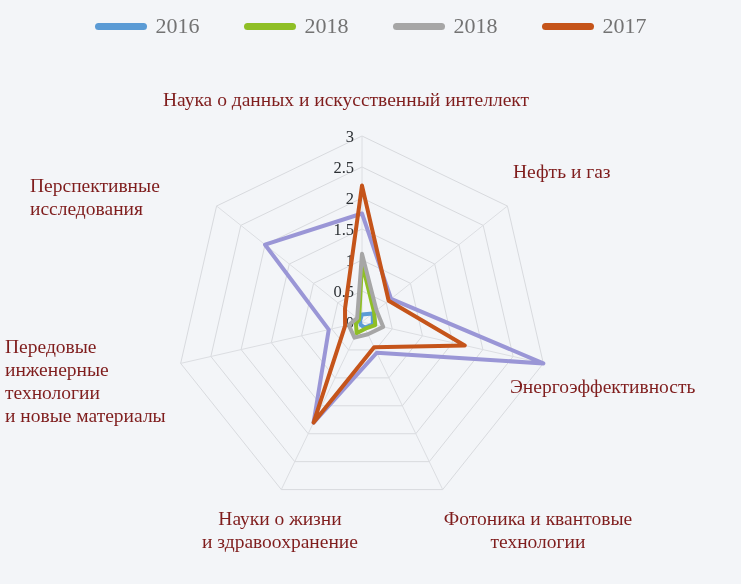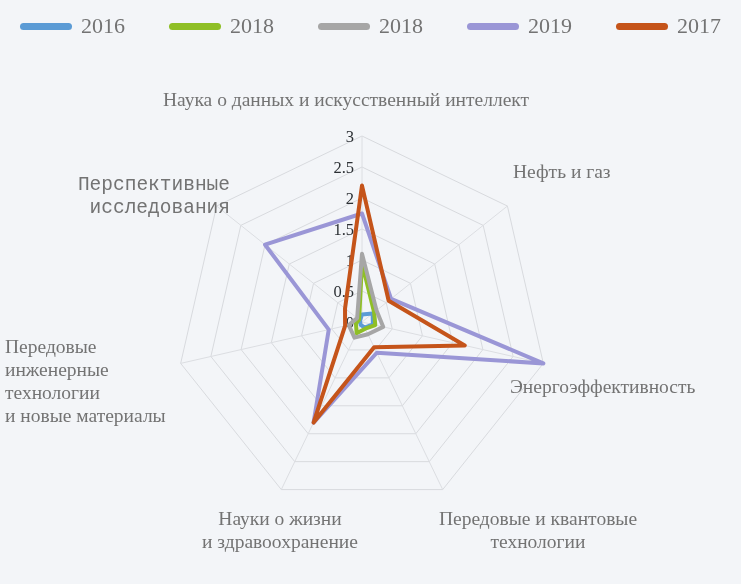--- a/index.html
+++ b/index.html
@@ -27,21 +27,21 @@
     font-family:"Liberation Serif", serif;
   }
   #chart-area{
     position:absolute;left:0;top:52px;width:741px;height:532px;
   }
   svg{display:block;}
   .axis-label{
     position:absolute;
     font-size:19.5px;
     line-height:23px;
-    color:#737373;
+    color:#7f1d1d;
     font-family:"Liberation Serif", serif;
     text-align:center;
     white-space:pre-line;
   }
   .tick-label{
     font-family:"Liberation Serif", serif;
     font-size:16.5px;
     fill:#2b2f33;
   }
 </style>
@@ -53,24 +53,20 @@
       <span class="legend-swatch" style="background: rgb(91, 155, 213);"></span>
       <span class="legend-label">2016</span>
     </div>
     <div class="legend-item">
       <span class="legend-swatch" style="background: rgb(143, 191, 38);"></span>
       <span class="legend-label">2018</span>
     </div>
     <div class="legend-item">
       <span class="legend-swatch" style="background: rgb(166, 166, 166);"></span>
       <span class="legend-label">2018</span>
-    </div>
-    <div class="legend-item">
-      <span class="legend-swatch" style="background: rgb(154, 150, 214);"></span>
-      <span class="legend-label">2019</span>
     </div>
     <div class="legend-item">
       <span class="legend-swatch" style="background: rgb(197, 84, 26);"></span>
       <span class="legend-label">2017</span>
     </div>
   </div>
 
 <div id="chart-area">
   <svg id="radar-svg" width="741" height="532" viewBox="0 0 741 532">
       <g>
@@ -101,23 +97,23 @@
         <polygon points="362.00,262.56 372.66,261.50 372.88,272.48 364.69,275.59 360.65,272.79 360.19,270.41 360.06,268.45" fill="none" stroke="#5b9bd5" stroke-width="4" stroke-linejoin="round" stroke-linecap="round"></polygon>
         <polygon points="362.00,211.10 374.12,260.34 375.30,273.04 365.23,276.70 356.62,281.17 355.96,271.38 359.09,267.68" fill="none" stroke="#8fbf26" stroke-width="4" stroke-linejoin="round" stroke-linecap="round"></polygon>
         <polygon points="362.00,201.80 376.54,258.40 383.16,274.83 367.92,282.29 354.47,285.64 348.70,273.04 357.15,266.13" fill="none" stroke="#a6a6a6" stroke-width="4" stroke-linejoin="round" stroke-linecap="round"></polygon>
         <polygon points="362.00,161.50 391.08,246.81 543.34,311.39 376.80,300.72 313.58,370.55 328.75,277.59 265.05,192.69" fill="none" stroke="#9a96d6" stroke-width="4" stroke-linejoin="round" stroke-linecap="round"></polygon>
         <polygon points="362.00,133.60 388.66,248.74 464.76,293.45 374.11,295.14 313.58,370.55 345.08,273.86 345.03,256.47" fill="none" stroke="#c5541a" stroke-width="4" stroke-linejoin="round" stroke-linecap="round"></polygon>
       </g>
     </svg>
 <div class="axis-label" style="left: 131px; top: 36px; width: 430px; text-align: center;">Наука о данных и искусственный интеллект</div>
     <div class="axis-label" style="left: 513px; top: 108px; width: 160px; text-align: left;">Нефть и газ</div>
     <div class="axis-label" style="left: 510px; top: 323px; width: 235px; text-align: left;">Энергоэффективность</div>
-    <div class="axis-label" style="left: 418px; top: 455px; width: 240px; text-align: center;">Передовые и квантовые
+    <div class="axis-label" style="left: 418px; top: 455px; width: 240px; text-align: center;">Фотоника и квантовые
 технологии</div>
     <div class="axis-label" style="left: 160px; top: 455px; width: 240px; text-align: center;">Науки о жизни
 и здравоохранение</div>
     <div class="axis-label" style="left: 5px; top: 283px; width: 215px; text-align: left;">Передовые
 инженерные
 технологии
 и новые материалы</div>
-    <div class="axis-label" style="left: 30px; top: 122px; width: 200px; text-align: right; font-family: Liberation Mono, monospace;">Перспективные
+    <div class="axis-label" style="left: 30px; top: 122px; width: 200px; text-align: left;">Перспективные
 исследования</div>
   </div>
 
 </body></html>

